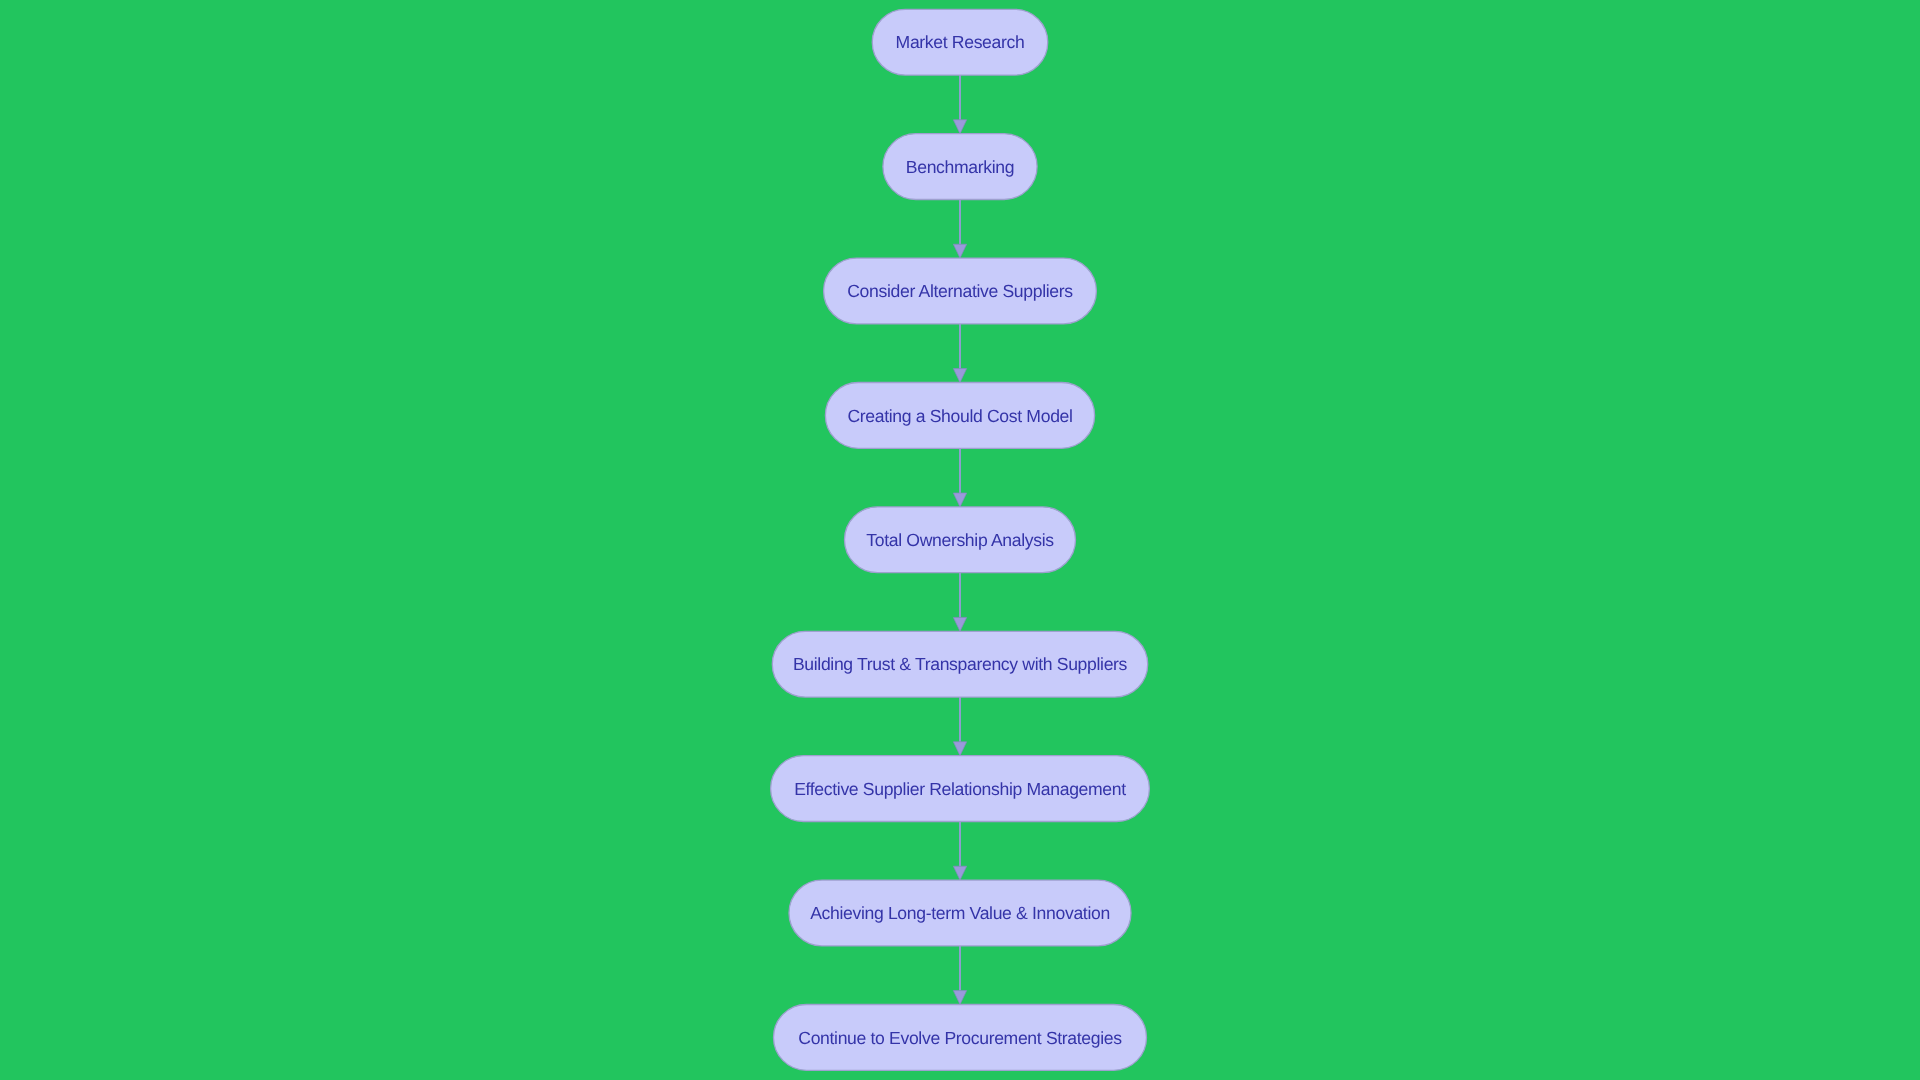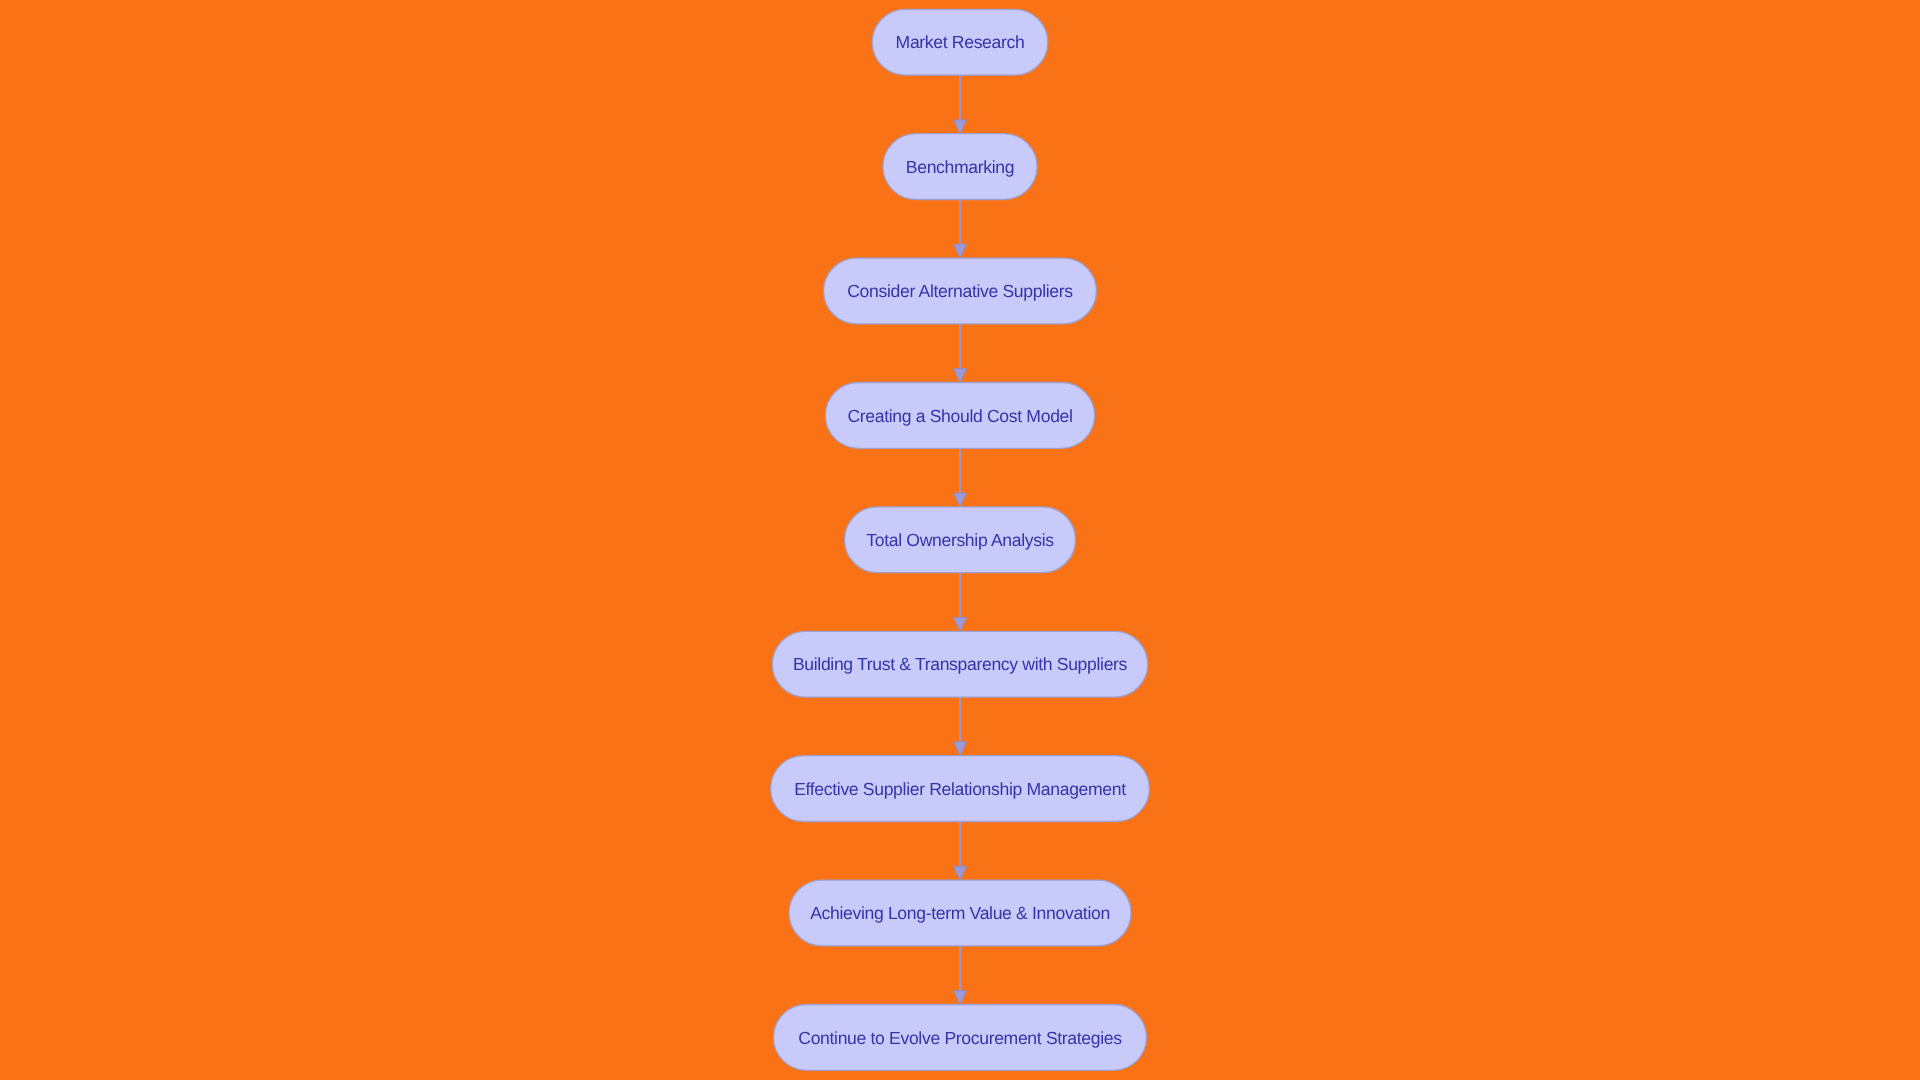--- a/index.html
+++ b/index.html
@@ -1,17 +1,17 @@
 <!DOCTYPE html>
 <html><head>
 <meta charset="utf-8">
 <title>Procurement Strategy Flowchart</title>
 <style>
   html,body{margin:0;padding:0;width:1920px;height:1080px;overflow:hidden;background:#ffffff;}
-  #stage{position:relative;width:1920px;height:1080px;background:#f97316;}
+  #stage{position:relative;width:1920px;height:1080px;background:#22c55e;}
   svg.flow{position:absolute;left:0;top:0;width:1920px;height:1080px;display:block;
            shape-rendering:geometricPrecision;}
   .nodeShape{fill:#c8cbfa;stroke:#9ea0cf;stroke-width:1.3;}
   .edgeLine{fill:none;stroke:#9a9adb;stroke-width:1.8;}
   .edgeArrow{fill:#9a9adb;stroke:#8688c1;stroke-width:0.7;stroke-linejoin:round;}
   .nodeLabel{font-family:"Liberation Sans",sans-serif;font-size:17.6px;letter-spacing:-0.34px;
              fill:#3434a8;dominant-baseline:alphabetic;text-anchor:middle;
              -webkit-font-smoothing:antialiased;text-rendering:geometricPrecision;
              transform:translateZ(0);white-space:pre;}
 </style>

